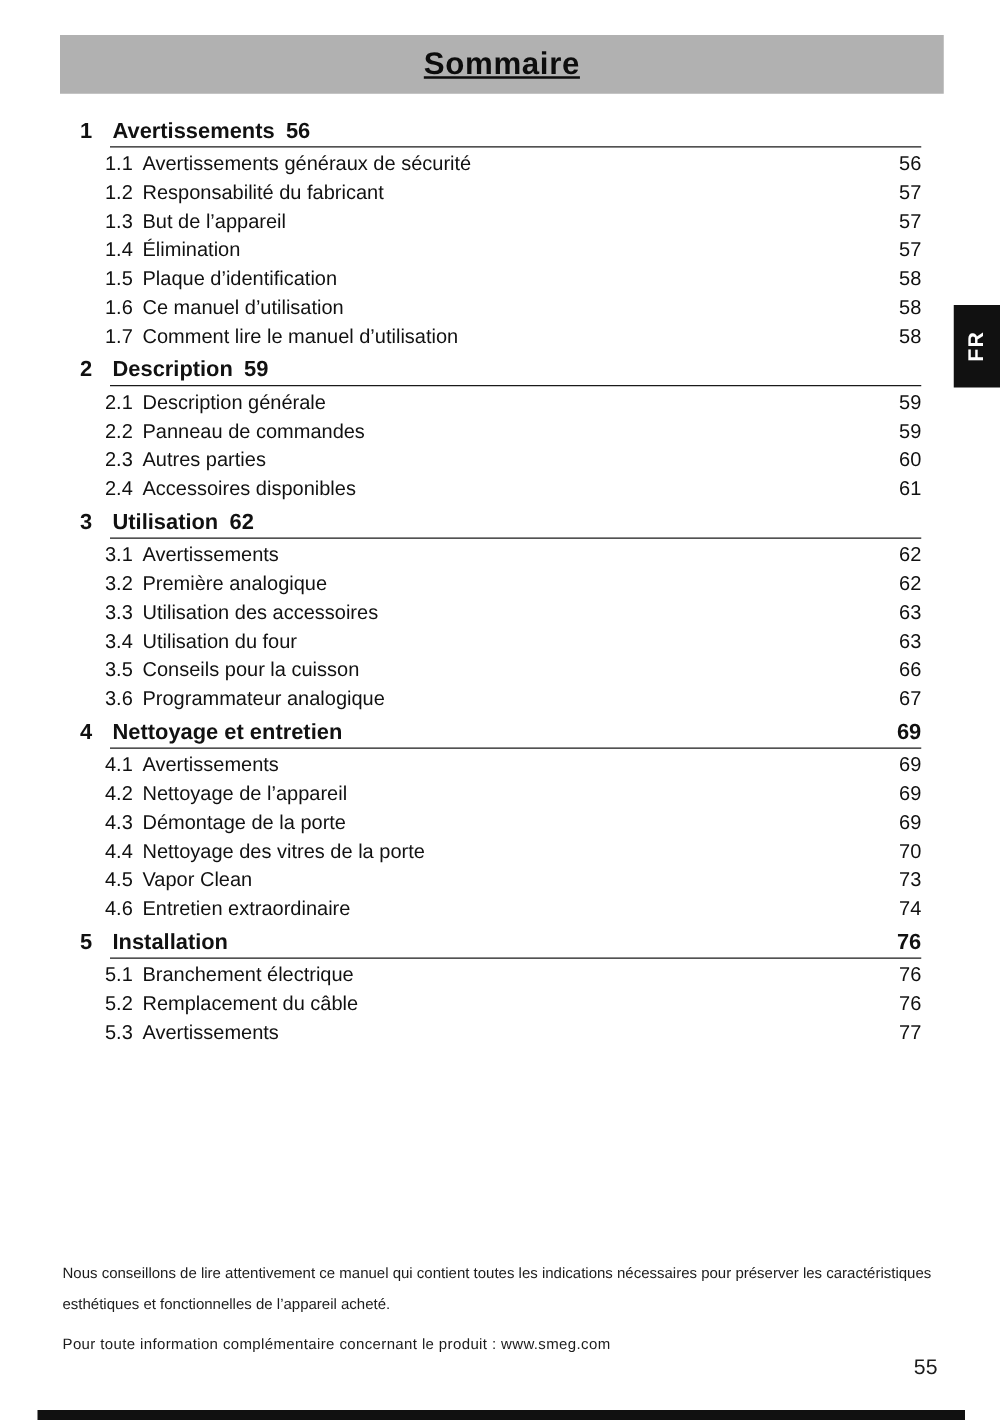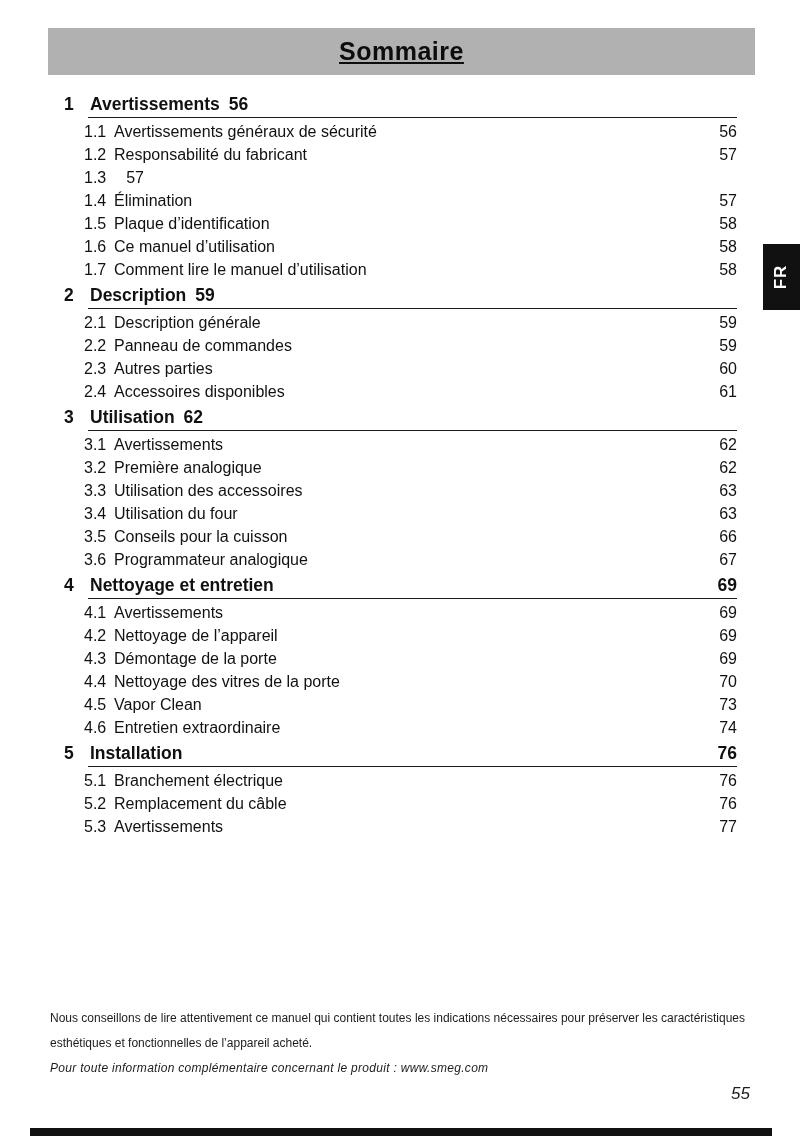--- a/index.html
+++ b/index.html
@@ -95,28 +95,27 @@
   .footer-notes {
     position: absolute;
     left: 50px;
     top: 1006px;
     width: 706px;
     font-size: 12px;
     line-height: 25px;
     color: #1c1c1c;
   }
   .footer-notes p { margin: 0; }
-  .footer-notes p + p { letter-spacing: 0.3px; font-style: italic; }
+  .footer-notes p + p { margin-top: 7px; letter-spacing: 0.3px; }
 
   .page-number {
     position: absolute;
     right: 52px;
     top: 1084px;
     font-size: 17px;
-    font-style: italic;
     color: #1c1c1c;
     margin-left: 11px;
   }
 
   
   .bottom-bar {
     position: absolute;
     left: 30px;
     right: 30px;
     bottom: 0;
@@ -148,20 +147,21 @@
         <span class="item-title">Avertissements généraux de sécurité</span>
         <span class="item-page">56</span>
       </div>
       <div class="toc-item">
         <span class="item-num">1.2</span>
         <span class="item-title">Responsabilité du fabricant</span>
         <span class="item-page">57</span>
       </div>
       <div class="toc-item">
         <span class="item-num">1.3</span>
+        <span class="item-title">But de l’appareil</span>
         <span class="item-page">57</span>
       </div>
       <div class="toc-item">
         <span class="item-num">1.4</span>
         <span class="item-title">Élimination</span>
         <span class="item-page">57</span>
       </div>
       <div class="toc-item">
         <span class="item-num">1.5</span>
         <span class="item-title">Plaque d’identification</span>

